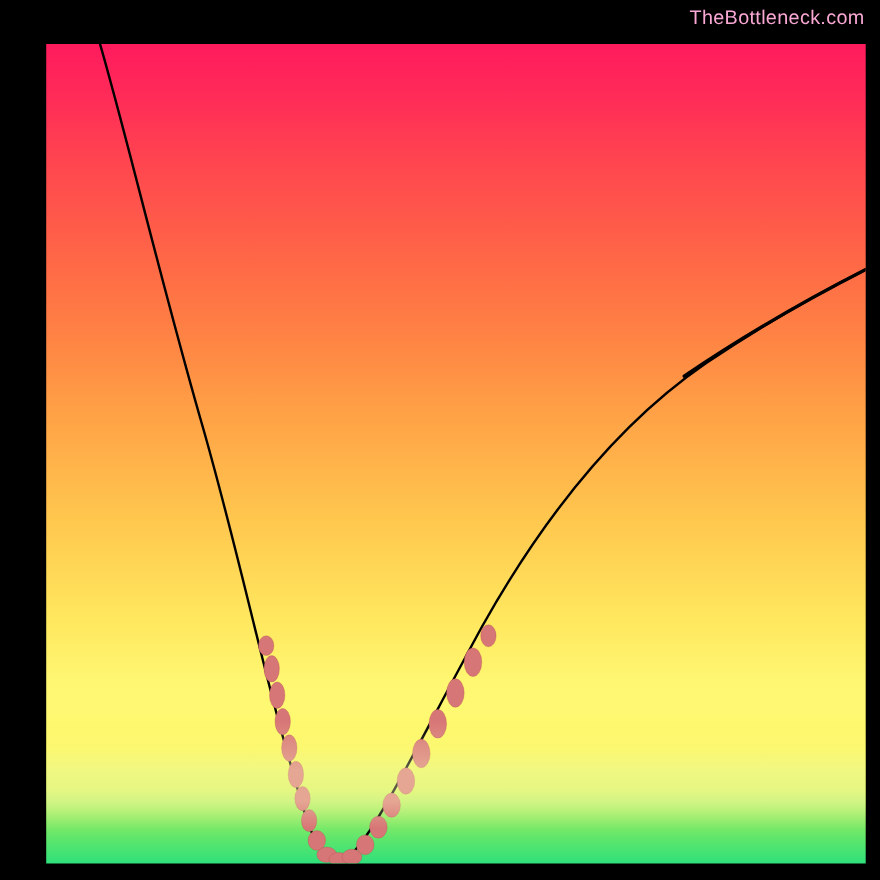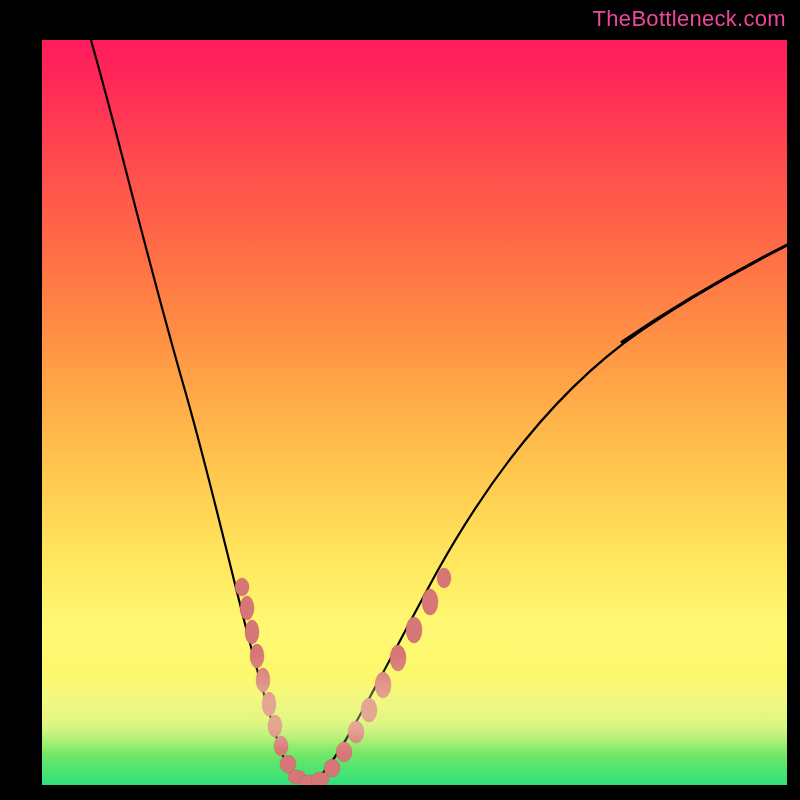--- a/index.html
+++ b/index.html
@@ -55,22 +55,22 @@
       rgba(255,255,200,0.0) 0%,
       rgba(255,255,200,0.35) 25%,
       rgba(255,255,200,0.35) 55%,
       rgba(255,255,200,0.0) 100%);
     pointer-events: none;
   }
   .watermark {
     position: absolute;
     top: 6px;
     right: 14px;
-    color: #ec4899;
-    font-size: 22px;
+    color: #f9a8d4;
+    font-size: 18px;
     font-weight: 500;
     letter-spacing: 0.3px;
   }
   svg.curves {
     position: absolute;
     left: 0;
     top: 0;
     width: 745px;
     height: 745px;
   }

